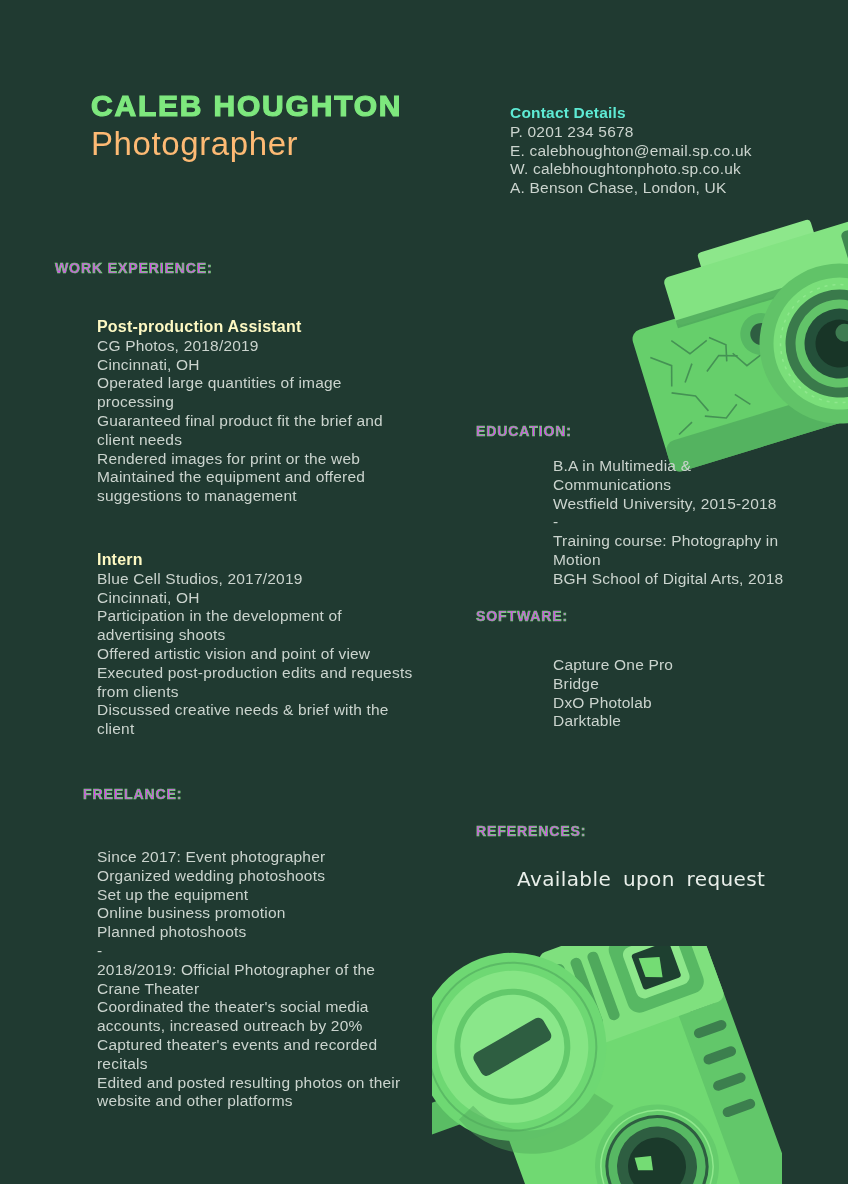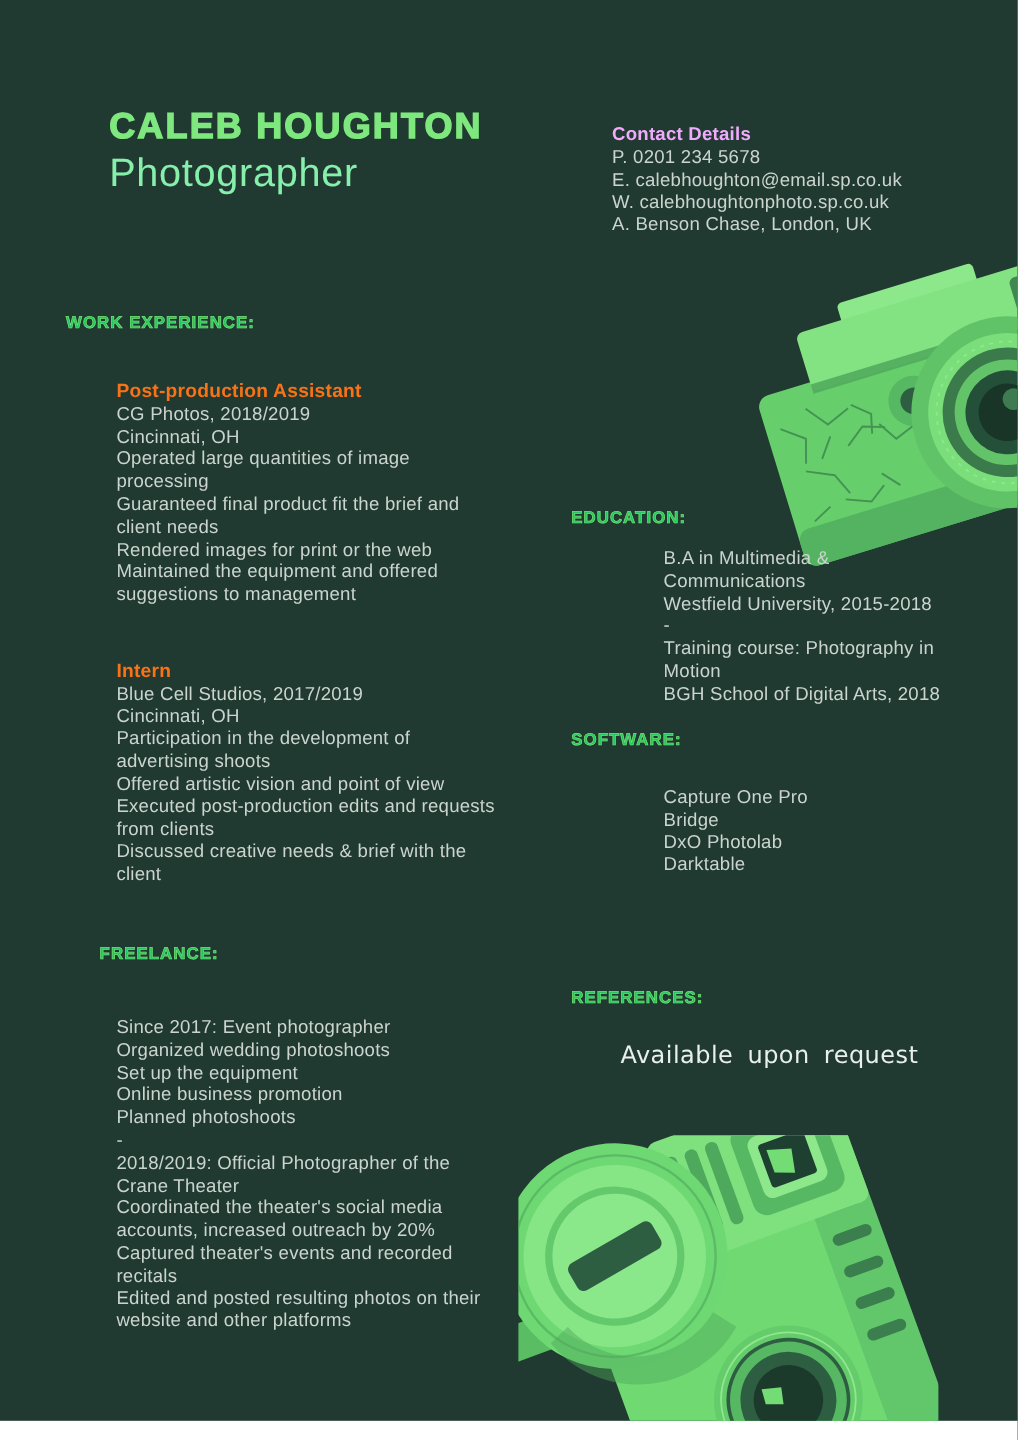--- a/index.html
+++ b/index.html
@@ -12,41 +12,41 @@
   }
   
   .name-block { position:absolute; left:91px; top:88px; }
   .person-name {
     margin:0;
     font-size:30px; font-weight:800; letter-spacing:1.8px;
     color:#7EE87E; -webkit-text-stroke:1.2px #7EE87E;
     line-height:36px;
   }
   .job-title {
-    font-size:33px; font-weight:400; color:#86efac;
+    font-size:33px; font-weight:400; color:#fdba74;
     letter-spacing:0.6px; line-height:40px;
   }
   .contact { position:absolute; left:510px; top:104px; width:330px; }
   .contact-title {
-    font-size:15.5px; font-weight:700; color:#f0abfc;
+    font-size:15.5px; font-weight:700; color:#5eead4;
     line-height:18.8px; letter-spacing:0.2px;
   }
   .contact-line, .body-line {
     font-size:15.5px; font-weight:400; color:#CBD4CE;
     line-height:18.8px; letter-spacing:0.2px;
   }
   
   .section-heading {
     position:absolute;
     font-size:14px; font-weight:800; letter-spacing:0.9px;
-    color:#22c55e; -webkit-text-stroke:0.6px #74E476;
+    color:#d946ef; -webkit-text-stroke:0.6px #74E476;
   }
   .block { position:absolute; }
   .block-title {
-    font-size:16px; font-weight:700; color:#f97316;
+    font-size:16px; font-weight:700; color:#fef9c3;
     line-height:18.8px; letter-spacing:0.2px;
   }
   .w-left  { width:318px; }
   .w-right { width:252px;margin-left:36px; }
   .references-text {
     font-family:"DejaVu Sans", sans-serif;
     font-size:20px; color:#E9EFEA;
     word-spacing:5px; letter-spacing:0.4px;
   }
   .deco { position:absolute; pointer-events:none; }

